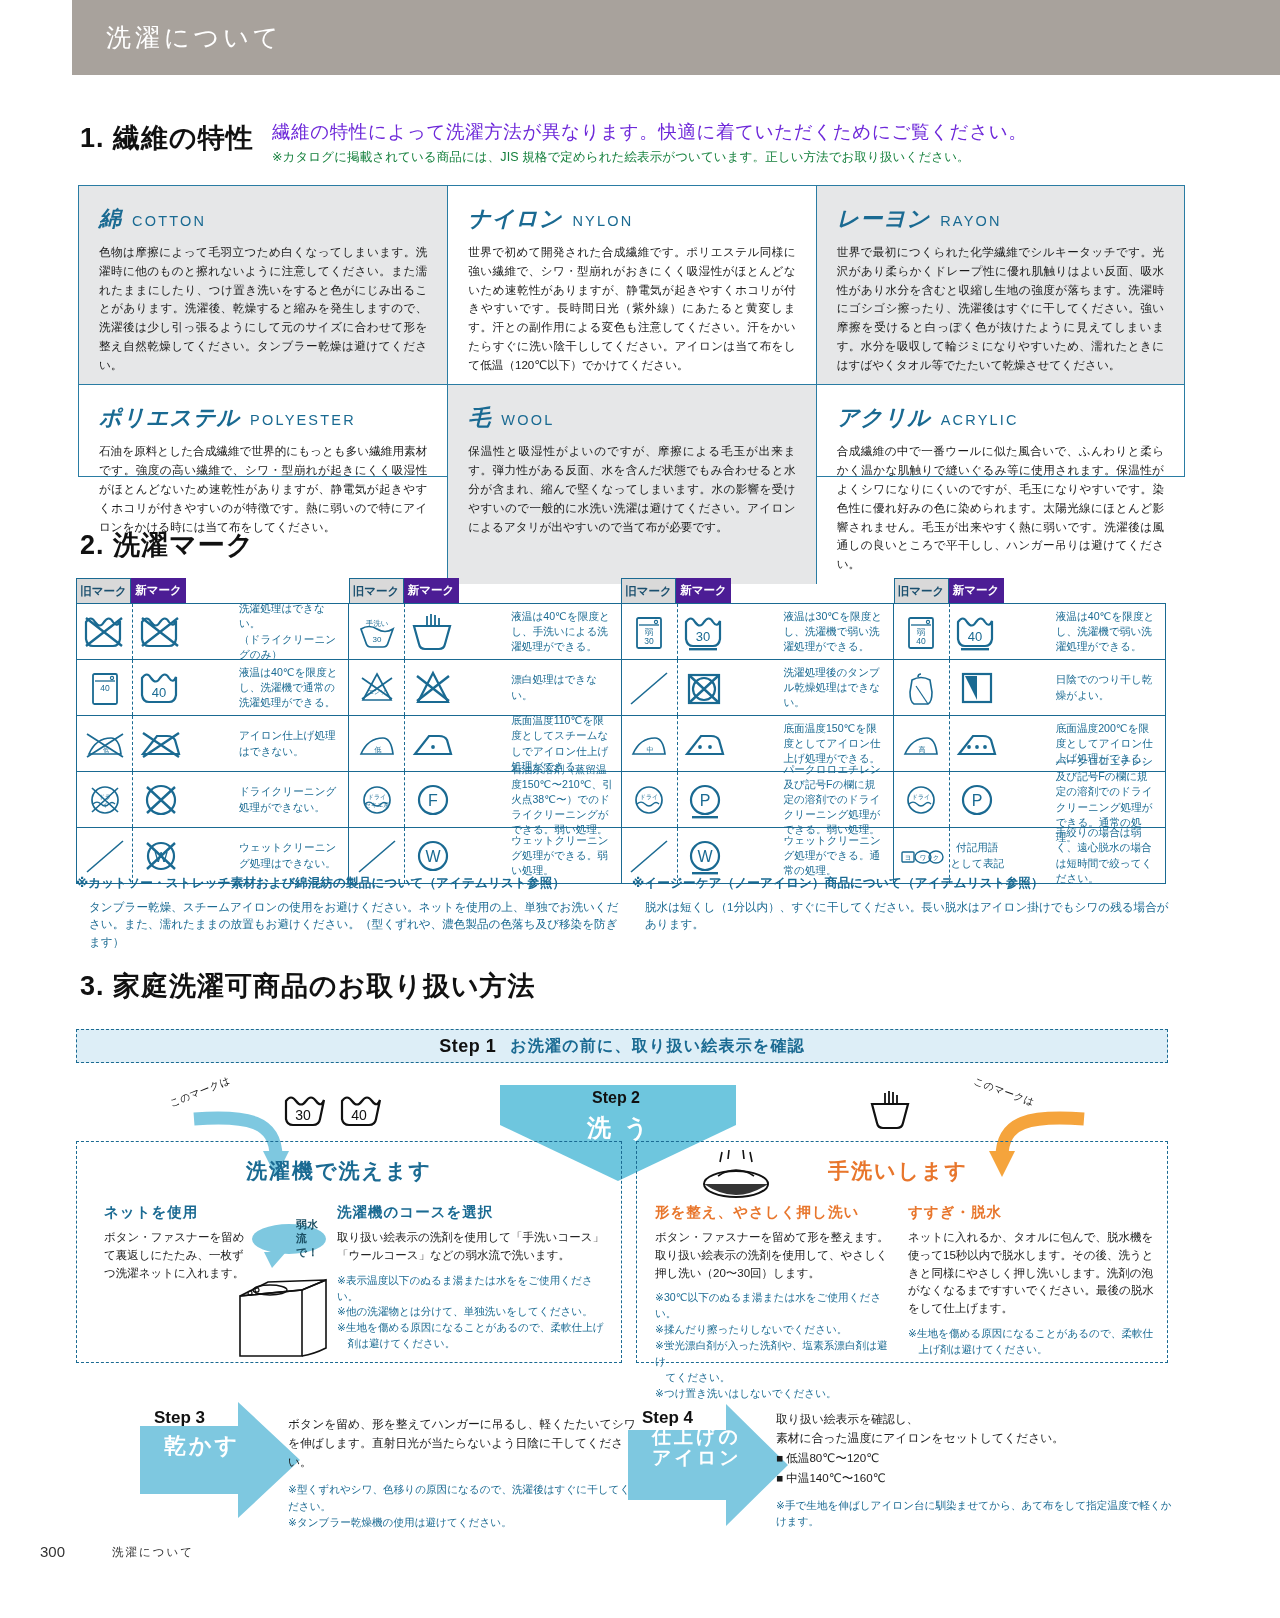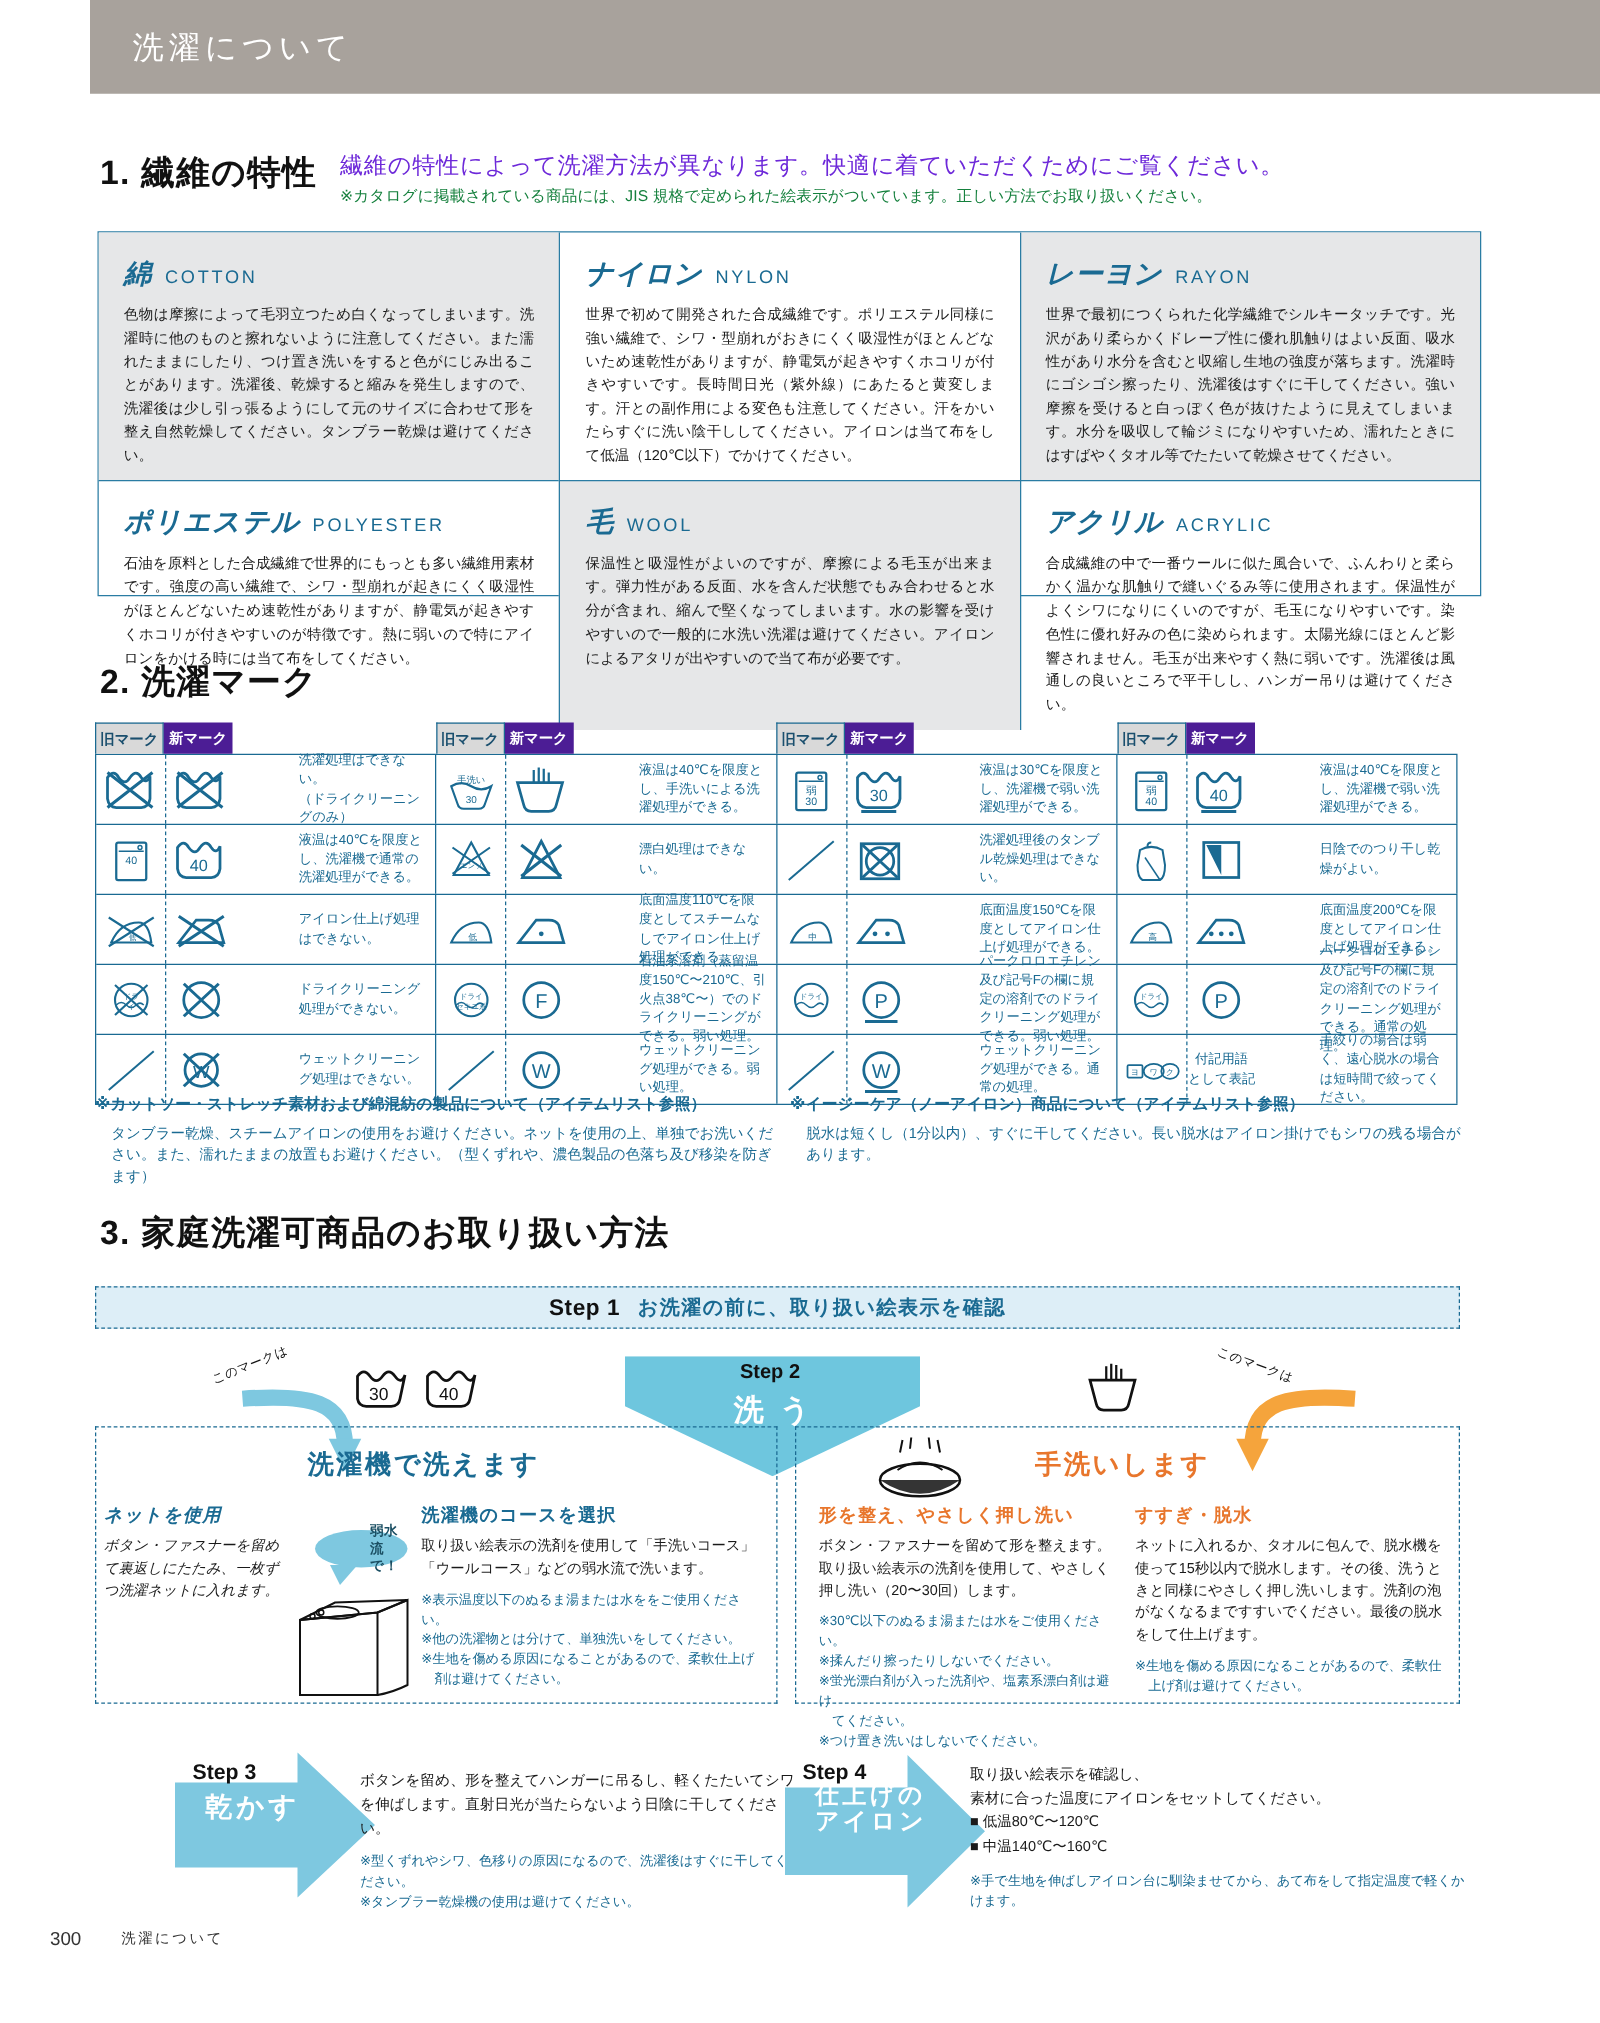--- a/index.html
+++ b/index.html
@@ -97,21 +97,21 @@
   .mach-title{position:absolute;left:246px;top:1157px;font-size:21px;font-weight:bold;color:#1a6a92;letter-spacing:2px;}
   .hand-title{position:absolute;left:828px;top:1157px;font-size:21px;font-weight:bold;color:#e8762c;letter-spacing:2px;}
 
   .col-h{font-size:14.5px;font-weight:bold;letter-spacing:1px;}
   .col-h.blue{color:#1a6a92;}
   .col-h.orange{color:#e8762c;}
   .col-b{font-size:11.5px;line-height:1.55;color:#1a1a1a;margin-top:7px;}
   .col-n{font-size:10.6px;line-height:1.5;color:#1a6a92;margin-top:8px;}
 
   .sub{position:absolute;}
-  .s-net{left:83px;top:1203px;width:150px;font-style:italic;}
+  .s-net{left:104px;top:1203px;width:150px;}
   .s-course{left:337px;top:1203px;width:270px;}
   .s-press{left:655px;top:1203px;width:240px;}
   .s-rinse{left:908px;top:1203px;width:250px;}
 
   .bubble{
     position:absolute;left:252px;top:1224px;width:74px;height:30px;
     background:#7ec8e0;border-radius:50%;display:flex;align-items:center;justify-content:center;
   }
   .bubble span{font-size:10.8px;color:#1b4f63;font-weight:600;letter-spacing:.5px;margin-left:44px;}
   .bubble:after{
@@ -132,21 +132,21 @@
   .arrow-word{position:absolute;left:24px;top:34px;font-size:22px;font-weight:bold;color:#fff;letter-spacing:3px;z-index:3;line-height:1.12;}
   .arrow-word.two{top:26px;font-size:19px;}
   .s-body{position:absolute;}
   .s3-body{left:288px;top:1415px;width:350px;}
   .s4-body{left:776px;top:1410px;width:400px;}
   .sb-main{font-size:11.8px;line-height:1.62;color:#1a1a1a;}
   .sb-note{font-size:10.6px;line-height:1.55;color:#1a6a92;margin-top:9px;}
   .sb-item{font-size:11.6px;color:#1a1a1a;line-height:1.7;}
 
   
-  .footer{position:absolute;left:40px;top:1543px;display:flex;align-items:flex-start;gap:32px;}
+  .footer{position:absolute;left:40px;top:1543px;display:flex;align-items:flex-end;gap:47px;}
   .pg-no{font-size:15px;color:#333;}
   .pg-lbl{font-size:11.5px;color:#333;letter-spacing:2px;}
 </style>
 </head>
 <body>
 
 <div class="header-bar">
   <div class="header-title">洗濯について</div>
 </div>
 

